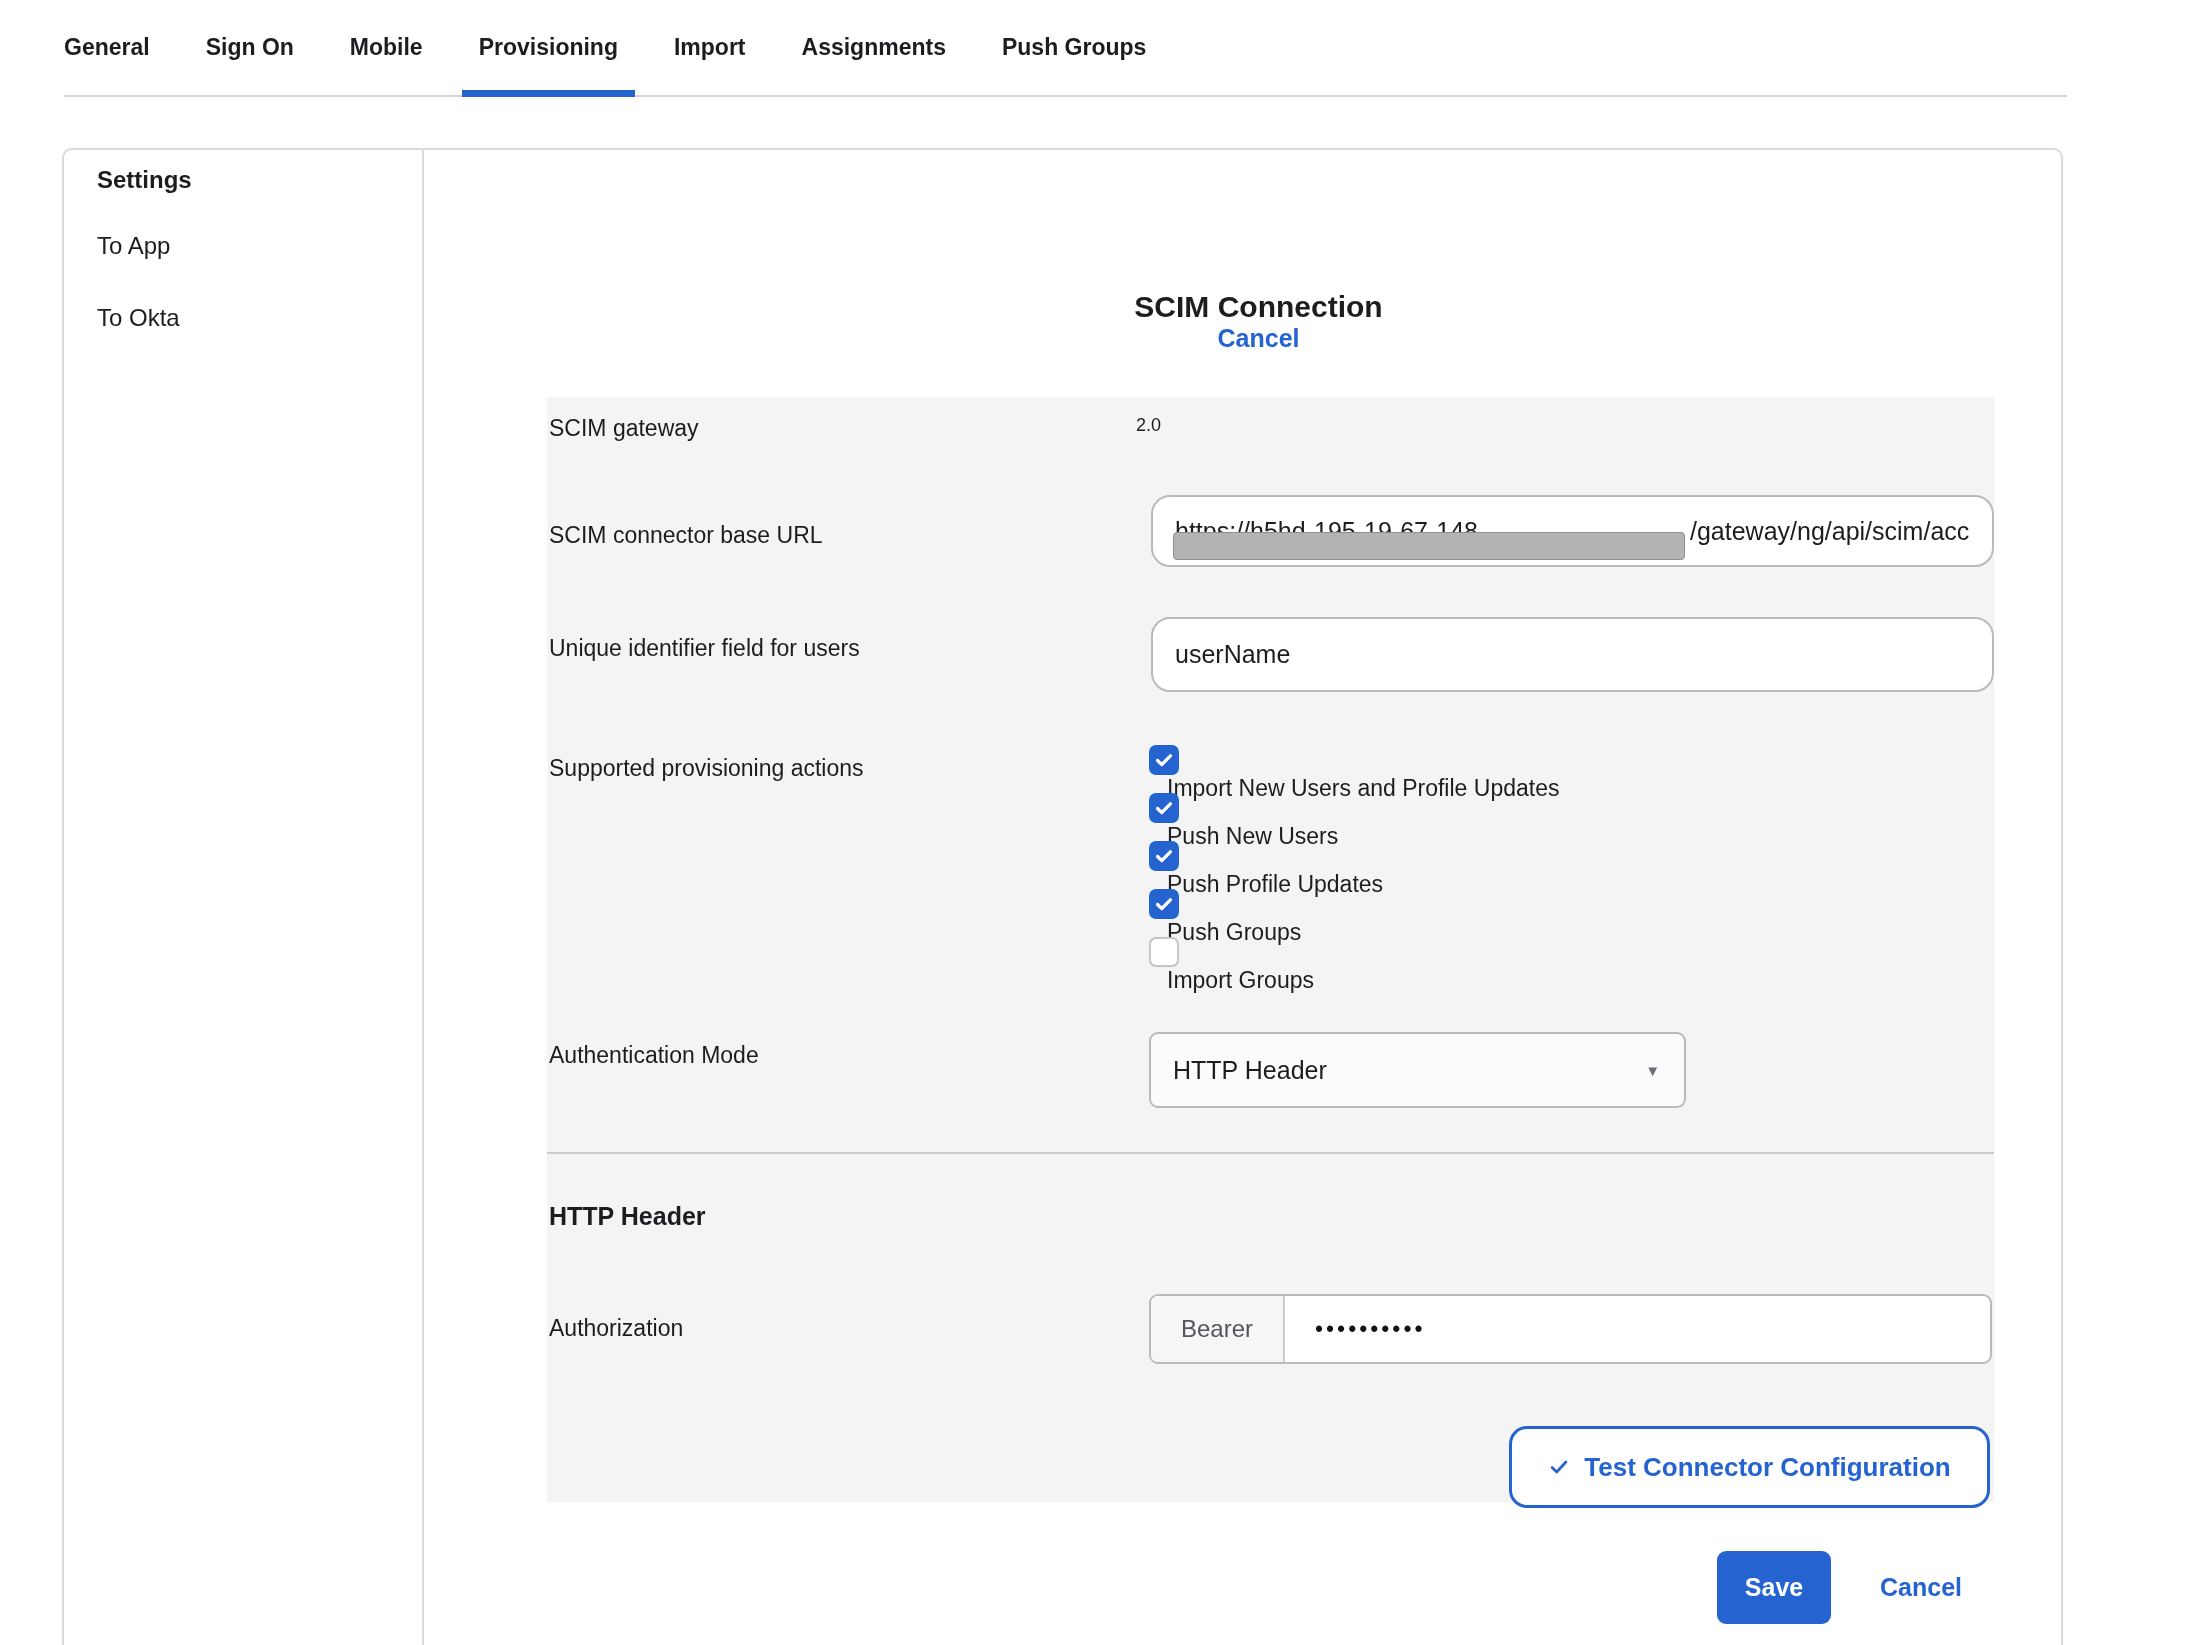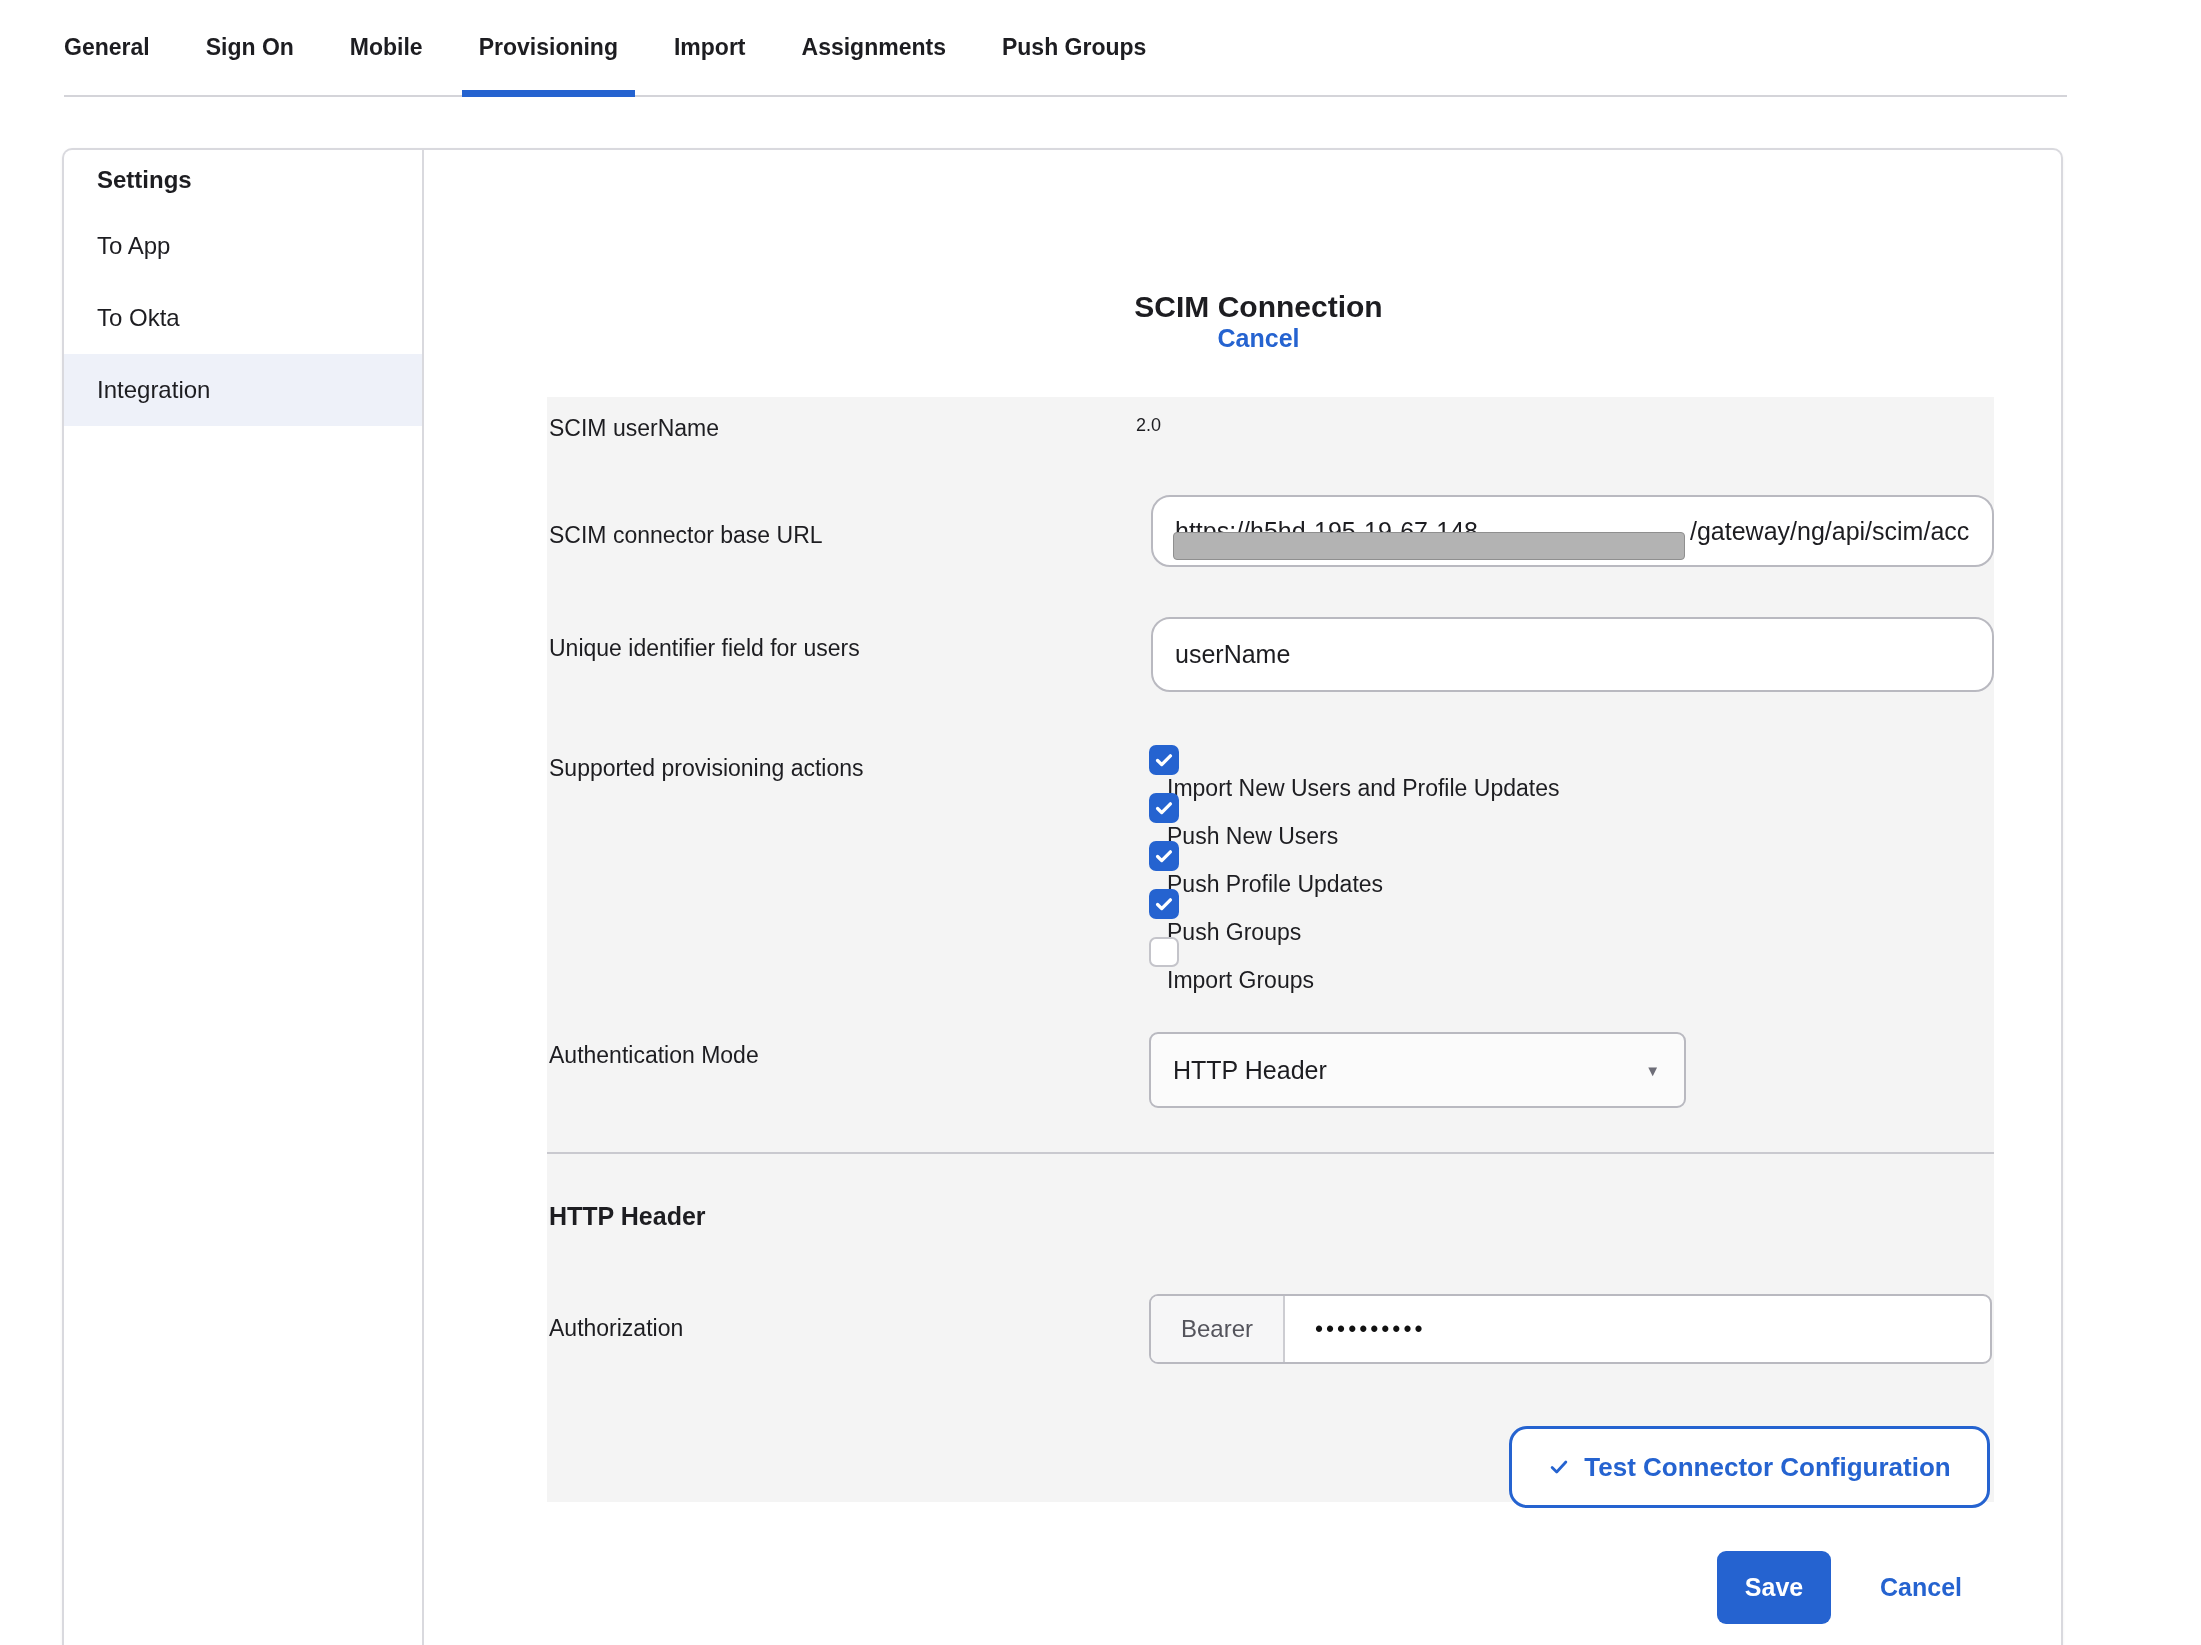--- a/index.html
+++ b/index.html
@@ -101,33 +101,32 @@
   <div class="tab">Assignments</div>
   <div class="tab">Push Groups</div>
 </nav>
 
 <section class="card">
 
   <aside class="sidebar">
     <div class="sidebar-title">Settings</div>
     <div class="side-item">To App</div>
     <div class="side-item">To Okta</div>
-    <div class="side-item active">Integration</div>
   </aside>
 
   <div class="main">
 
     <div class="main-header">
       <h1 class="page-title">SCIM Connection</h1>
       <a class="link">Cancel</a>
     </div>
 
     <div class="form-bg">
 
-      <div class="flabel" style="top:18px">SCIM userName</div>
+      <div class="flabel" style="top:18px">SCIM gateway</div>
       <div class="fvalue" style="top:18px">2.0</div>
 
       <div class="flabel" style="top:125px">SCIM connector base URL</div>
       <div class="text-input url-input">
         <span class="redact-wrap">
           <span class="redacted-frag">https://h5hd-195-19-67-148</span>
             <span>/gateway/ng/api/scim/acc</span>
           <span class="redact-bar"></span>
         </span>
       </div>

